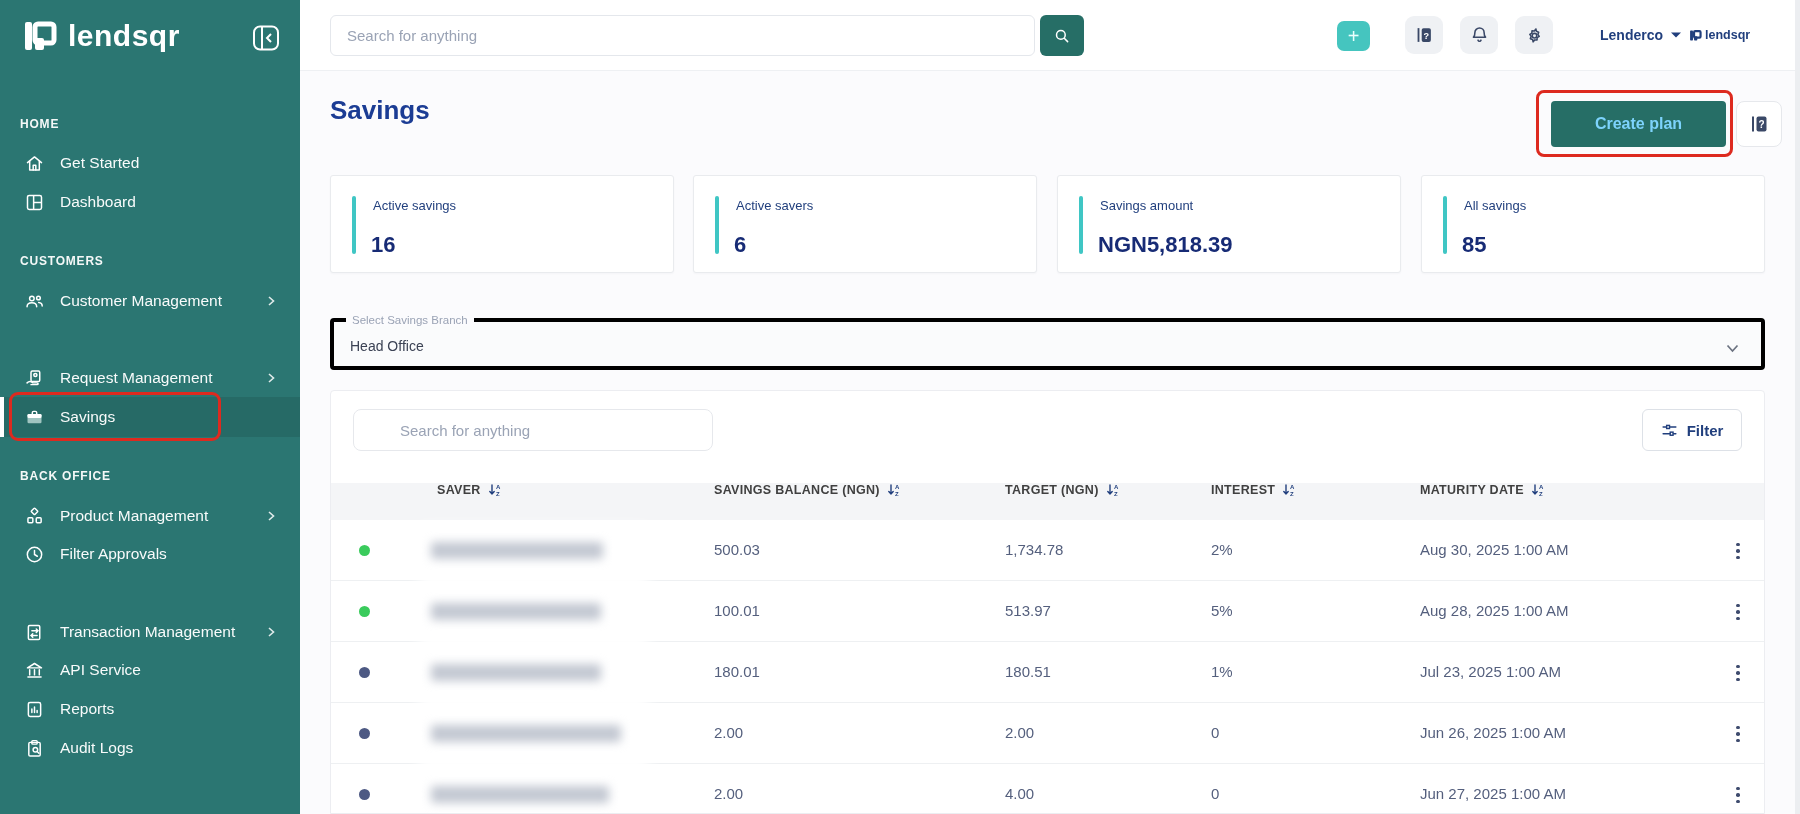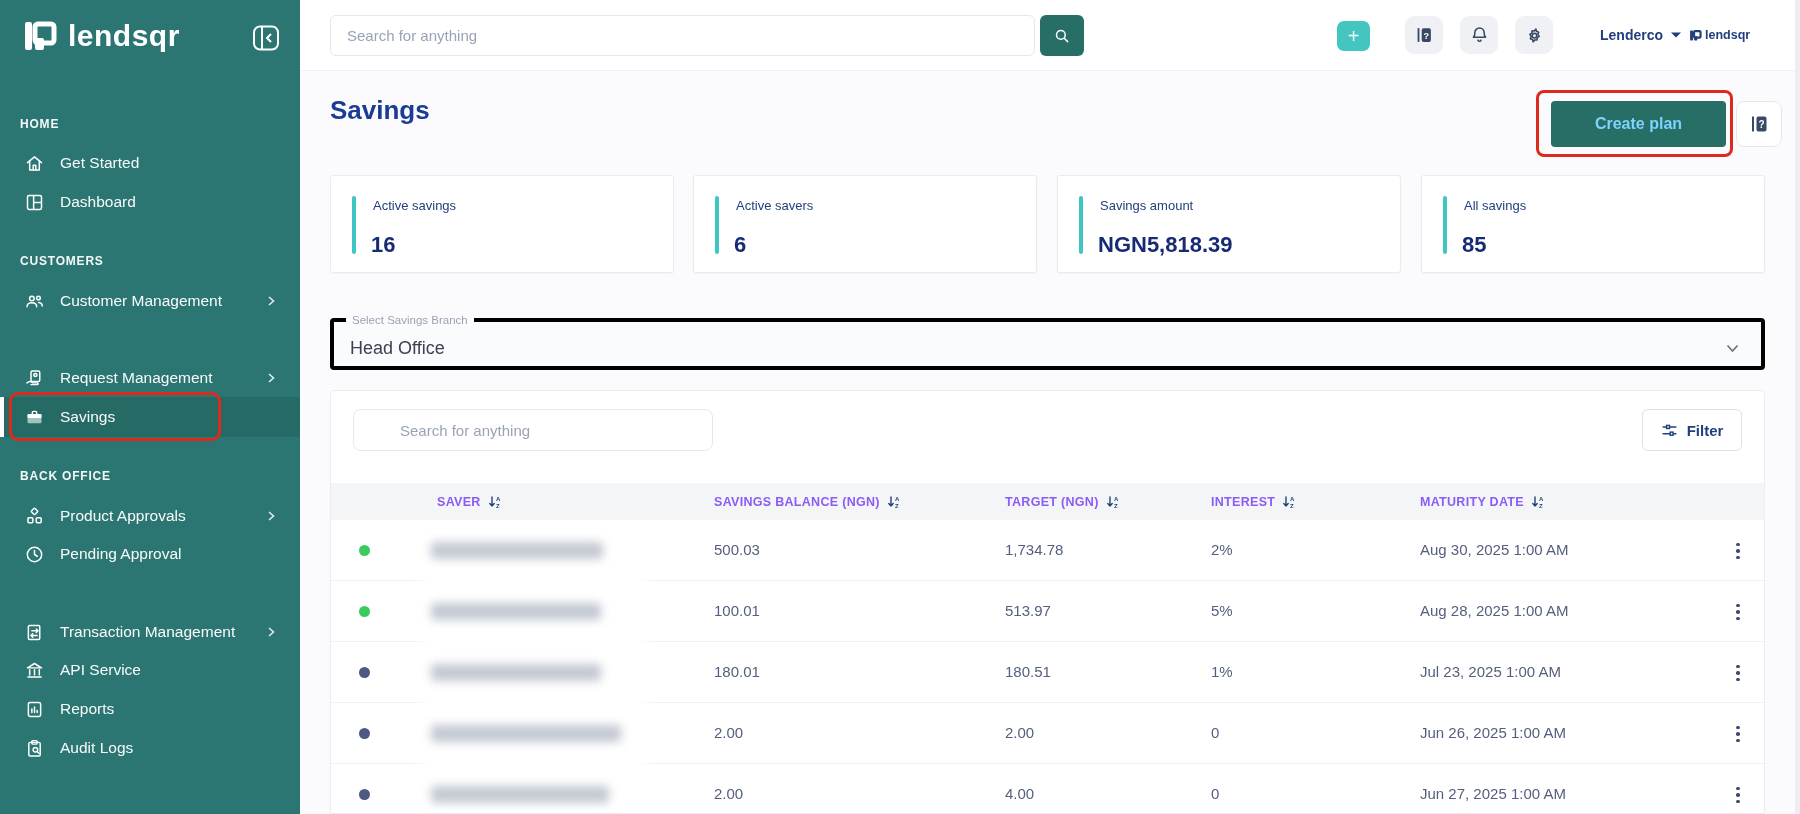--- a/index.html
+++ b/index.html
@@ -38,31 +38,31 @@
   .create-btn { position:absolute; left:1251px; top:31px; width:175px; height:46px; background:#266e66; color:#7dd3fc; border:none; border-radius:4px; font-size:16px; font-weight:bold; cursor:pointer; font-family:"Liberation Sans",sans-serif; }
   .help-sq { position:absolute; left:1436px; top:31px; width:46px; height:46px; background:#fff; border:1px solid #e6e8ec; border-radius:8px; display:flex; align-items:center; justify-content:center; color:#3a4867; cursor:pointer; }
 
   .card { position:absolute; top:105px; width:344px; height:98px; background:#fff; border:1px solid #e9ebee; border-radius:3px; box-shadow:0 1px 2px rgba(30,40,70,.03); }
   .card .bar { position:absolute; left:21px; top:20px; width:4px; height:58px; background:#3fc6c4; border-radius:2px; }
   .card .clabel { position:absolute; left:42px; top:22px; font-size:13px; color:#213f7d; }
   .card .cvalue { position:absolute; left:40px; top:56px; font-size:22px; font-weight:bold; color:#172b75; }
 
   .branch-select { position:absolute; left:30px; top:248px; width:1435px; height:52px; background:#fafbfc; border:4px solid #000000; border-radius:4px; cursor:pointer; }
   .branch-label { position:absolute; left:12px; top:-8px; background:#fbfbfd; padding:0 6px; font-size:11.5px; color:#9aa3b5; }
-  .branch-value { position:absolute; left:16px; top:16px; font-size:18px; color:#3b4254; }
+  .branch-value { position:absolute; left:16px; top:16px; font-size:14px; color:#3b4254; }
   .branch-chev { position:absolute; right:22px; top:22px; color:#6b7280; }
 
   
   .table-card { position:absolute; left:30px; top:320px; width:1435px; height:424px; background:#fff; border:1px solid #ecedf1; border-radius:4px 4px 0 0; overflow:hidden; }
   .t-search { position:absolute; left:22px; top:18px; width:360px; height:42px; border:1px solid #e6e8ec; border-radius:8px; font-size:15px; color:#3b4254; padding:0 14px 0 46px; outline:none; background:#fff; }
   .t-search::placeholder { color:#9aa3b5; }
   .t-search-icon { position:absolute; left:38px; top:30px; color:#b9bfca; pointer-events:none; }
   .filter-btn { position:absolute; left:1311px; top:18px; width:100px; height:42px; background:#fff; border:1px solid #dde1e7; border-radius:6px; display:flex; align-items:center; justify-content:center; gap:9px; font-size:15px; font-weight:bold; color:#213f7d; cursor:pointer; }
   .thead { position:absolute; left:0; top:92px; width:1435px; height:37px; background:#f4f5f7; }
-  .th { position:absolute; top:0; height:37px; display:flex; align-items:center; gap:7px; font-size:12.5px; font-weight:bold; color:#8b5cf6; letter-spacing:.3px; cursor:pointer; }
+  .th { position:absolute; top:0; height:37px; display:flex; align-items:flex-start; gap:7px; font-size:12.5px; font-weight:bold; color:#404040; letter-spacing:.3px; cursor:pointer; }
   .trow { position:absolute; left:0; width:1435px; height:61px; border-bottom:1px solid #eef0f2; background:#fff; }
   .cell { position:absolute; top:21px; font-size:15px; color:#545f7d; z-index:1; }
   .dot { position:absolute; left:28px; top:25px; width:11px; height:11px; border-radius:50%; }
   .dot.green { background:#3acb5c; }
   .dot.navy  { background:#4d5983; }
   .blur-overlay { position:absolute; left:88px; top:6px; width:230px; height:95px; background:rgba(255,255,255,.92); filter:blur(7px); z-index:2; }
   .blur-blob { position:absolute; left:100px; top:22px; height:17px; background:#c3c8d2; border-radius:3px; filter:blur(5px); z-index:3; }
   .kebab { position:absolute; left:1398px; top:17px; width:18px; height:28px; display:flex; flex-direction:column; align-items:center; justify-content:center; gap:3px; cursor:pointer; z-index:1; }
   .kebab i { width:3.5px; height:3.5px; border-radius:50%; background:#3e4b6e; }
 
@@ -163,35 +163,35 @@
   <div class="side-section" style="top:469px">BACK OFFICE</div>
 
   <div class="side-item" style="top:496px">
     <span class="sicon">
         <svg width="21" height="21" viewBox="0 0 24 24" fill="none" stroke="#fff" stroke-width="1.7">
           <rect x="9.2" y="3.4" width="5.6" height="5.6" rx="1" transform="rotate(45 12 6.2)"></rect>
           <rect x="4.5" y="13.5" width="5.6" height="5.6" rx="1"></rect>
           <rect x="14" y="13.5" width="5.6" height="5.6" rx="1"></rect>
         </svg>
       </span>
-    <span>Product Approvals</span>
+    <span>Product Management</span>
     <span class="chev">
         <svg width="10" height="12" viewBox="0 0 10 12" fill="none" stroke="#fff" stroke-width="1.6">
           <polyline points="3,2 7.5,6 3,10"></polyline>
         </svg>
       </span>
   </div>
   <div class="side-item" style="top:534px">
     <span class="sicon">
         <svg width="21" height="21" viewBox="0 0 24 24" fill="none" stroke="#fff" stroke-width="1.7" stroke-linecap="round">
           <circle cx="12" cy="12" r="8.2"></circle>
           <path d="M12 7.5 V12 L15.2 14"></path>
         </svg>
       </span>
-    <span>Pending Approval</span>
+    <span>Filter Approvals</span>
   </div>
   <div class="side-item" style="top:612px">
     <span class="sicon">
         <svg width="21" height="21" viewBox="0 0 24 24" fill="none" stroke="#fff" stroke-width="1.7" stroke-linecap="round">
           <rect x="5" y="4" width="13" height="16" rx="1.5"></rect>
           <path d="M9 10 h7 m-2 -2 l2 2 l-2 2"></path>
           <path d="M15 15.5 h-7 m2 -2 l-2 2 l2 2"></path>
         </svg>
       </span>
     <span>Transaction Management</span>

